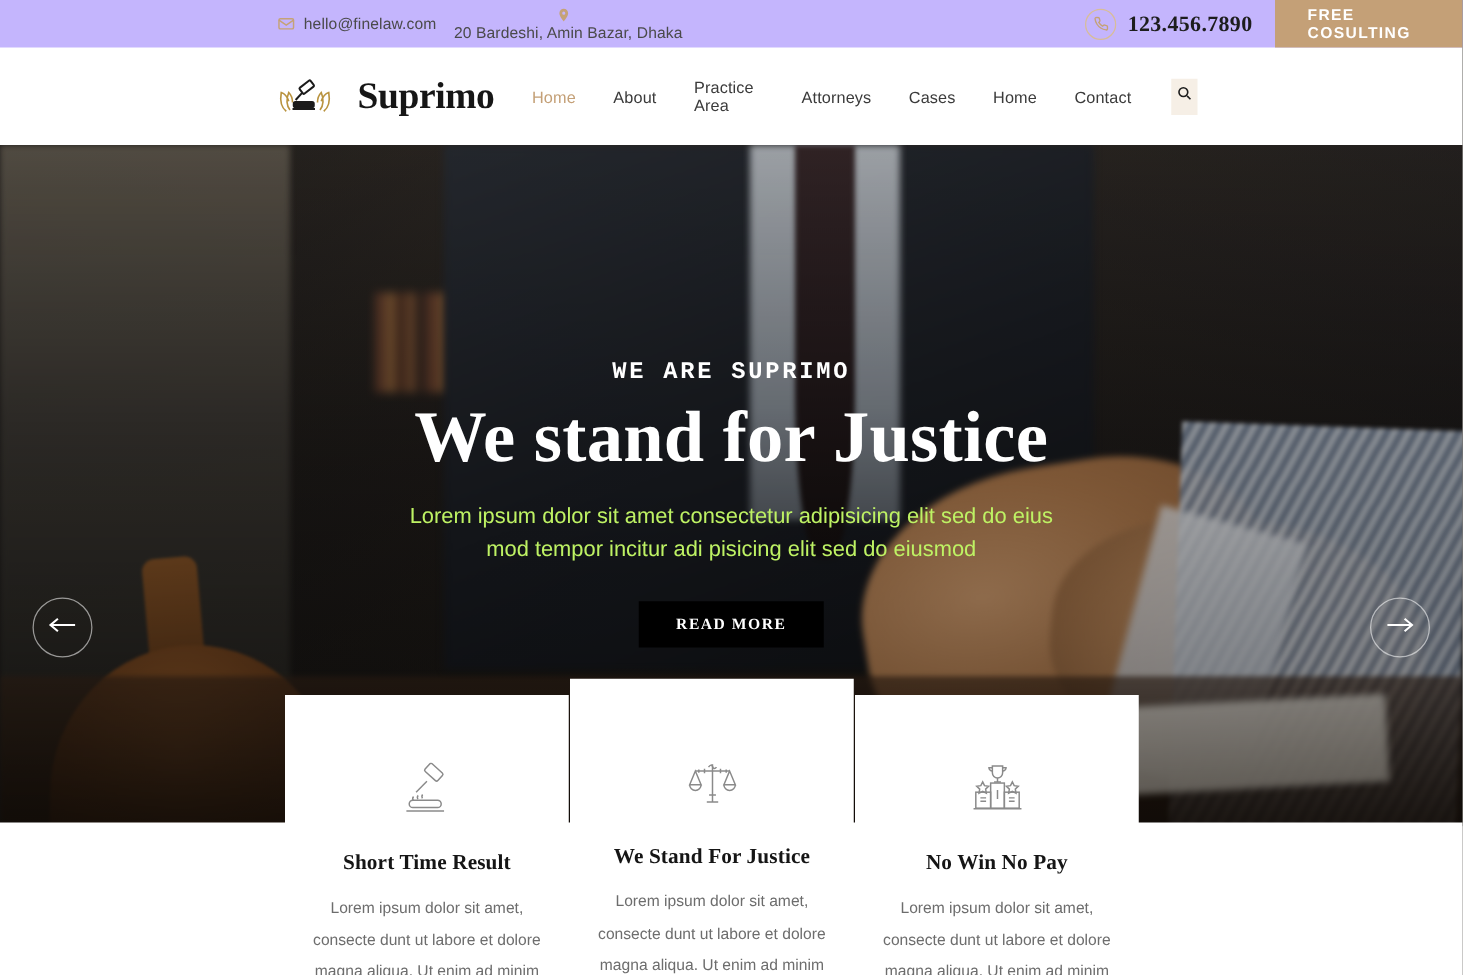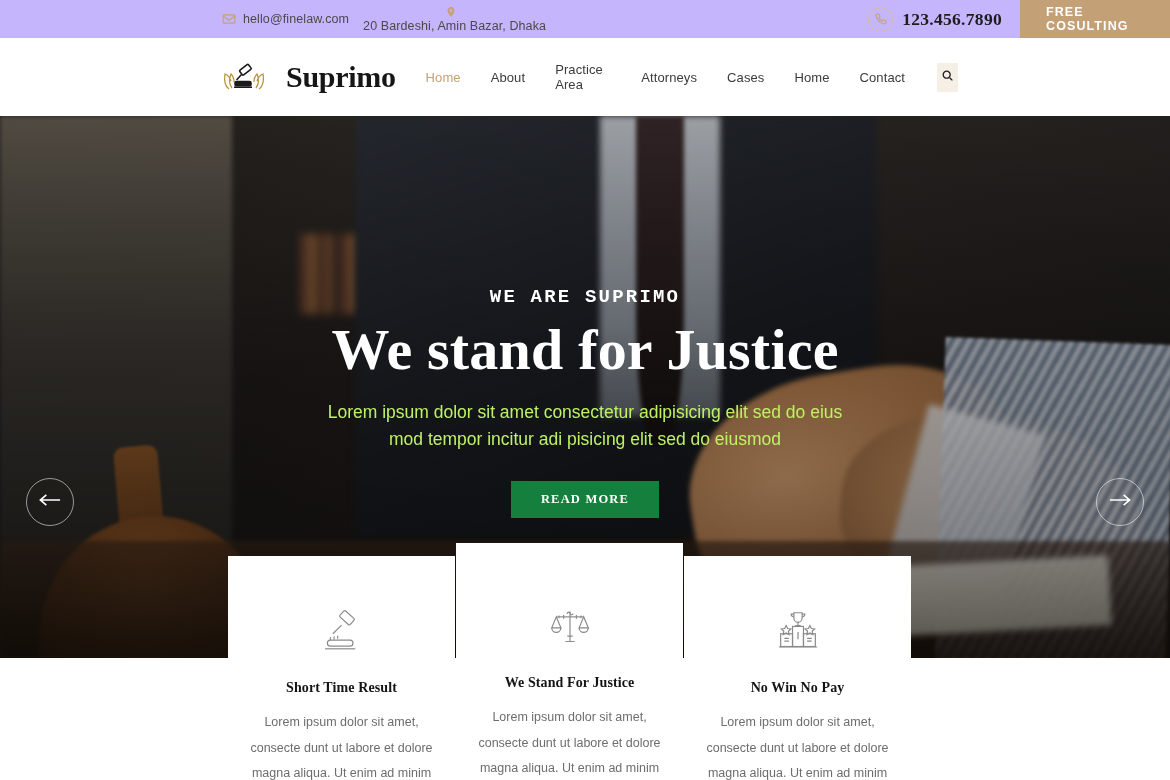--- a/index.html
+++ b/index.html
@@ -256,21 +256,21 @@
     color:#bef264;
     font-size:17.5px;
     line-height:1.55;
     margin-top:16px;
     width:520px;
     margin-left:auto; margin-right:auto;
   }
   .hero-btn {
     display:inline-block;
     margin-top:28px;
-    background:#15803d;
+    background:#000000;
     color:#ffffff;
     font-family:"Liberation Serif", serif;
     font-weight:700;
     font-size:12.5px;
     letter-spacing:1.2px;
     padding:11px 30px;
     cursor:pointer;
   }
 
   .arrow {
@@ -308,21 +308,21 @@
   .card.lowered { margin-top:13px; }
   .card + .card { margin-left:1px; }
   .card-ico {
     height:46px;
     display:flex; align-items:center; justify-content:center;
     color:#8a8a8a;
   }
   .card-title {
     font-family:"Liberation Serif", serif;
     font-weight:700;
-    font-size:14px;
+    font-size:17px;
     color:#151515;
     margin-top:26px;
     letter-spacing:.1px;
   }
   .card-text {
     font-size:12.5px;
     color:#6d6d6d;
     line-height:2.05;
     margin-top:14px;
   }

